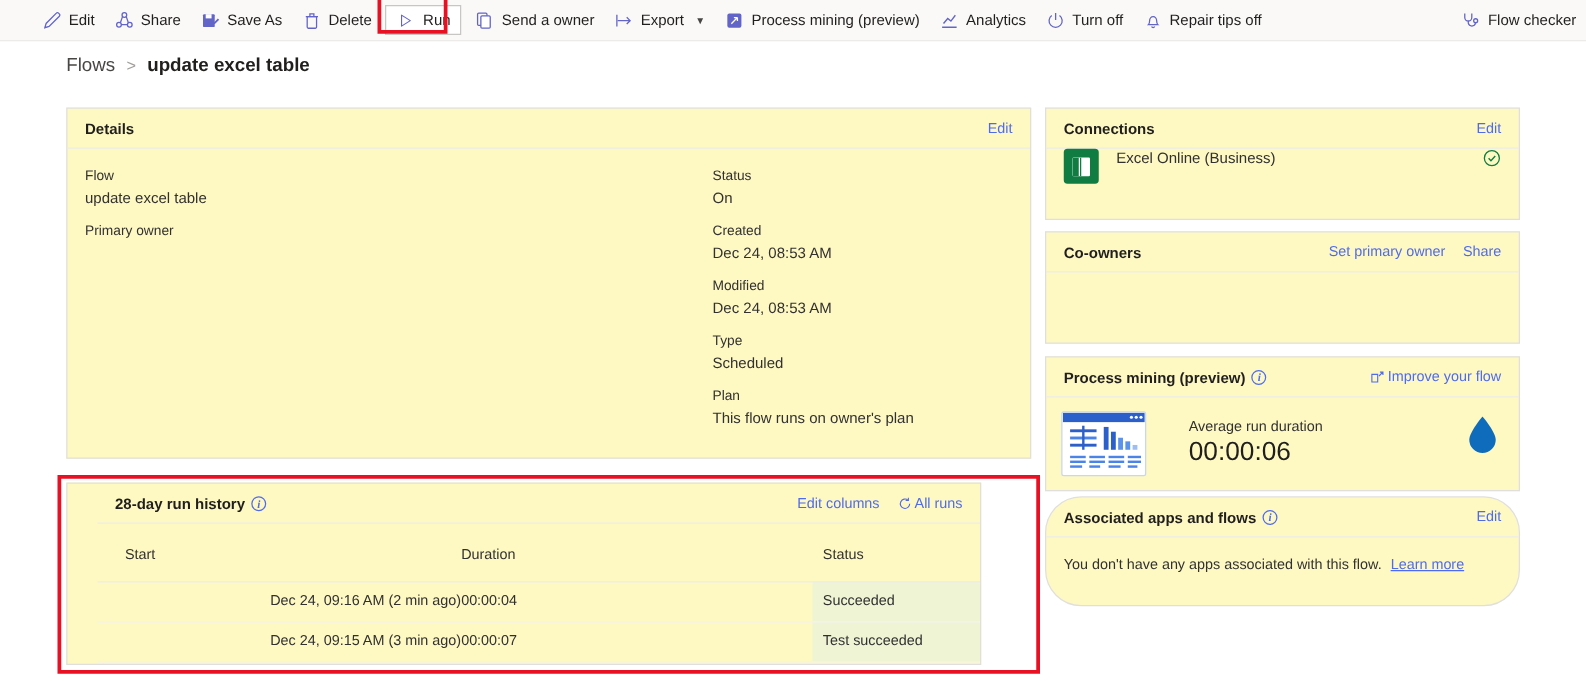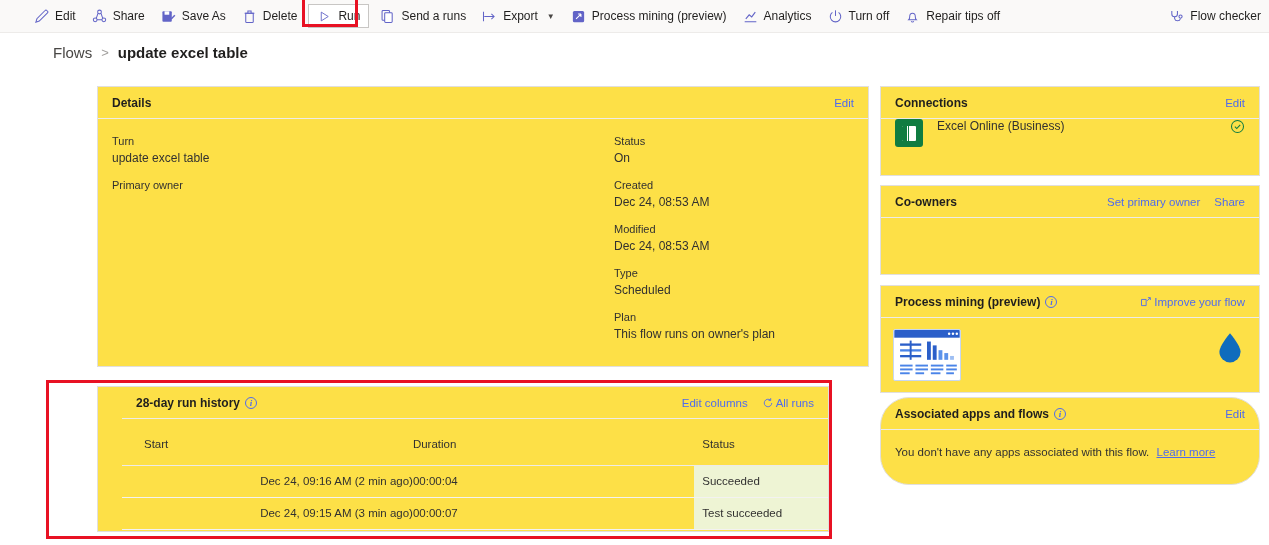--- a/index.html
+++ b/index.html
@@ -54,23 +54,22 @@
     display: flex; align-items: center; gap: 9px;
     font-size: 15px;
   }
   .bc-link { color: #484644; cursor: pointer; }
   .bc-sep { color: #a19f9d; font-size: 13px; }
   .bc-current { color: #201f1e; font-weight: bold; }
 
   
   .card {
     position: absolute;
-    background: #fde047;
+    background: #fef9c3;
     border: 1px solid #e1dfdd;
-    margin-left: 44px;
   }
   .card-head {
     height: 32px;
     display: flex; align-items: center;
     padding: 0 14px;
     border-bottom: 1px solid #edebe9;
   }
   .card-title {
     font-size: 12px; font-weight: bold; color: #201f1e;
     display: flex; align-items: center; gap: 5px;
@@ -226,21 +225,21 @@
       </button>
     </span>
 
     <button class="cmd-item">
       <span class="ic">
         <svg viewBox="0 0 16 16" width="15" height="15">
             <rect x="2.2" y="1.6" width="8" height="10.5" rx="1" fill="none" stroke="#6264c7" stroke-width="1.1"></rect>
             <rect x="5" y="3.9" width="8" height="10.5" rx="1" fill="#ffffff" stroke="#6264c7" stroke-width="1.1"></rect>
           </svg>
       </span>
-      <span>Send a runs</span>
+      <span>Send a owner</span>
     </button>
 
     <button class="cmd-item">
       <span class="ic">
         <svg viewBox="0 0 16 16" width="15" height="15">
             <path d="M1.6 3v10M2.4 8h10.4M10 5.1 12.9 8 10 10.9" fill="none" stroke="#6264c7" stroke-width="1.1"></path>
           </svg>
       </span>
       <span>Export</span>
       <span class="chev">▼</span>
@@ -310,21 +309,21 @@
   <div class="card-head">
     <span class="card-title">Details</span>
     <span class="head-actions">
       <span class="link">Edit</span>
     </span>
   </div>
   <div class="details-body">
 
     <div class="det-col" style="left:14px; top:16px; width:500px;">
       <div class="det-field">
-        <div class="det-label">Turn</div>
+        <div class="det-label">Flow</div>
         <div class="det-value">update excel table</div>
       </div>
       <div class="det-field" style="margin-top:12px;">
         <div class="det-label">Primary owner</div>
         <div class="det-value"></div>
       </div>
     </div>
 
     <div class="det-col" style="left:516px; top:16px; width:240px;">
       <div class="det-field">
@@ -469,20 +468,24 @@
           <rect x="22" y="40" width="13" height="2" fill="#4a84e8"></rect>
           <rect x="22" y="44" width="9" height="2" fill="#4a84e8"></rect>
         <rect x="38" y="36" width="13" height="2" fill="#4a84e8"></rect>
           <rect x="38" y="40" width="13" height="2" fill="#4a84e8"></rect>
           <rect x="38" y="44" width="10" height="2" fill="#4a84e8"></rect>
         <rect x="54" y="36" width="11" height="2" fill="#4a84e8"></rect>
           <rect x="54" y="40" width="11" height="2" fill="#4a84e8"></rect>
           <rect x="54" y="44" width="8" height="2" fill="#4a84e8"></rect>
       </svg>
     </span>
+    <span class="pm-text">
+      <span class="pm-label" style="display:block;">Average run duration</span>
+      <span class="pm-value" style="display:block;">00:00:06</span>
+    </span>
     <span class="pm-drop">
       <svg viewBox="0 0 28 34" width="26" height="32" style="display:block;">
           <path d="M14 1C14 1 2.6 14.4 2.6 21.1A11.4 11.4 0 0 0 25.4 21.1C25.4 14.4 14 1 14 1z" fill="#0f6cbd"></path>
         </svg>
     </span>
   </div>
 </div>
 
 <div class="card" id="associated-card">
   <div class="card-head">

